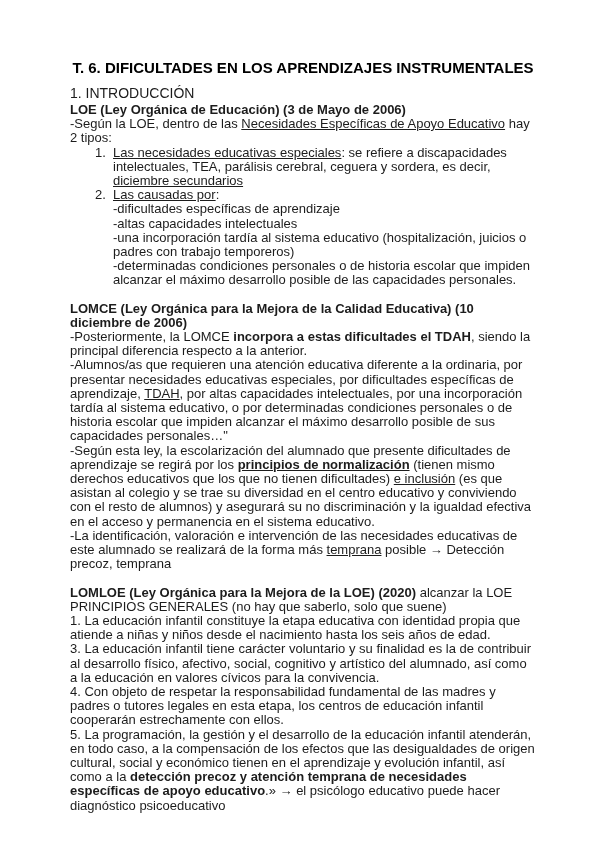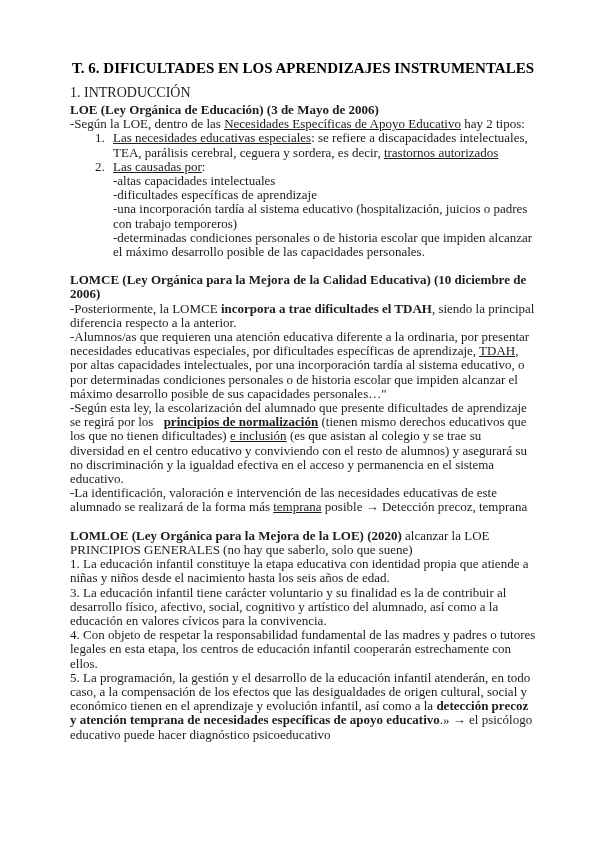--- a/index.html
+++ b/index.html
@@ -1,15 +1,15 @@
 <!DOCTYPE html>
 <html><head>
 <meta charset="utf-8">
 <style>
-  * { margin: 0; padding: 0; box-sizing: border-box; font-family: Liberation Serif, serif; }
+  * { margin: 0; padding: 0; box-sizing: border-box; }
   html, body { background: #ffffff; }
   body {
     width: 600px;
     font-family: "Liberation Sans", "DejaVu Sans", sans-serif;
     color: #1c1c1c;
   }
   .page {
     width: 600px;
     height: 848px;
     background: #ffffff;
@@ -28,21 +28,21 @@
     font-size: 14px;
     line-height: 16px;
     margin: 2px 0 2px 0;
   }
   p, .line {
     font-size: 13px;
     line-height: 14.2px;
   }
   .b  { font-weight: 700; }
   .u  { text-decoration: underline; }
-  .bu { font-weight: 700; text-decoration: underline; margin-left: 7px; }
+  .bu { font-weight: 700; text-decoration: underline; }
   .li { display: flex; padding-left: 25px; }
   .li .num { flex: 0 0 18px; width: 18px; }
   .li .li-body { flex: 1; }
   .sub { margin-left: 43px; }
   .gap { height: 14px; }
 </style>
 </head>
 <body>
 
 <div class="page">
@@ -50,38 +50,38 @@
   <h1 class="doc-title">T. 6. DIFICULTADES EN LOS APRENDIZAJES INSTRUMENTALES</h1>
 
   <div class="h-intro">1. INTRODUCCIÓN</div>
 
   <p class="b">LOE (Ley Orgánica de Educación) (3 de Mayo de 2006)</p>
 
   <p><span>-Según la LOE, dentro de las </span><span class="u">Necesidades Específicas de Apoyo Educativo</span><span> hay 2 tipos:</span></p>
 
   <div class="li line">
     <span class="num">1.</span>
-    <span class="li-body"><span class="u">Las necesidades educativas especiales</span><span>: se refiere a discapacidades intelectuales, TEA, parálisis cerebral, ceguera y sordera, es decir, </span><span class="u">trastornos autorizados</span></span>
+    <span class="li-body"><span class="u">Las necesidades educativas especiales</span><span>: se refiere a discapacidades intelectuales, TEA, parálisis cerebral, ceguera y sordera, es decir, </span><span class="u">diciembre secundarios</span></span>
   </div>
 
   <div class="li line">
     <span class="num">2.</span>
     <span class="li-body"><span class="u">Las causadas por</span><span>:</span></span>
   </div>
 
+  <div class="sub line">-dificultades específicas de aprendizaje</div>
   <div class="sub line">-altas capacidades intelectuales</div>
-  <div class="sub line">-dificultades específicas de aprendizaje</div>
   <div class="sub line">-una incorporación tardía al sistema educativo (hospitalización, juicios o padres con trabajo temporeros)</div>
   <div class="sub line">-determinadas condiciones personales o de historia escolar que impiden alcanzar el máximo desarrollo posible de las capacidades personales.</div>
 
   <div class="gap"></div>
 
   <p class="b">LOMCE (Ley Orgánica para la Mejora de la Calidad Educativa) (10 diciembre de 2006)</p>
 
-  <p><span>-Posteriormente, la LOMCE </span><span class="b">incorpora a trae dificultades el TDAH</span><span>, siendo la principal diferencia respecto a la anterior.</span></p>
+  <p><span>-Posteriormente, la LOMCE </span><span class="b">incorpora a estas dificultades el TDAH</span><span>, siendo la principal diferencia respecto a la anterior.</span></p>
 
   <p><span>-Alumnos/as que requieren una atención educativa diferente a la ordinaria, por presentar necesidades educativas especiales, por dificultades específicas de aprendizaje, </span><span class="u">TDAH</span><span>, por altas capacidades intelectuales, por una incorporación tardía al sistema educativo, o por determinadas condiciones personales o de historia escolar que impiden alcanzar el máximo desarrollo posible de sus capacidades personales…"</span></p>
 
   <p><span>-Según esta ley, la escolarización del alumnado que presente dificultades de aprendizaje se regirá por los </span><span class="bu">principios de normalización</span><span> (tienen mismo derechos educativos que los que no tienen dificultades) </span><span class="u">e inclusión</span><span> (es que asistan al colegio y se trae su diversidad en el centro educativo y conviviendo con el resto de alumnos) y asegurará su no discriminación y la igualdad efectiva en el acceso y permanencia en el sistema educativo.</span></p>
 
   <p><span>-La identificación, valoración e intervención de las necesidades educativas de este alumnado se realizará de la forma más </span><span class="u">temprana</span><span> posible → Detección precoz, temprana</span></p>
 
   <div class="gap"></div>
 
   <p><span class="b">LOMLOE (Ley Orgánica para la Mejora de la LOE) (2020)</span><span> alcanzar la LOE</span></p>

